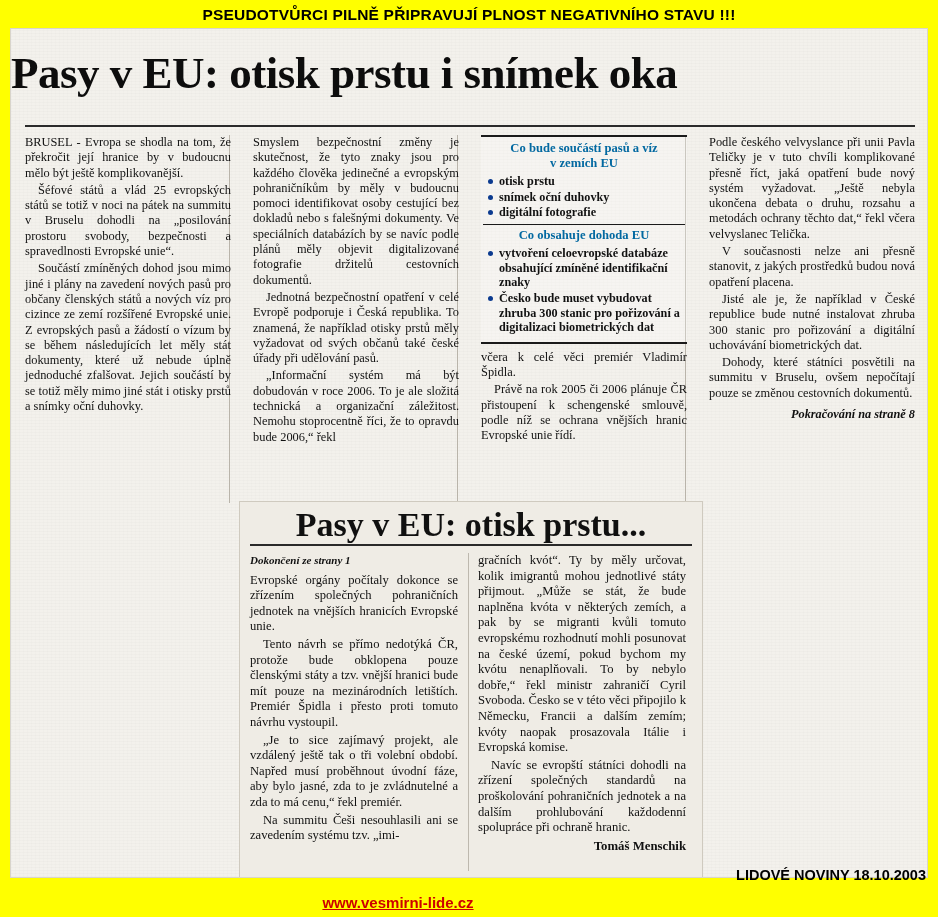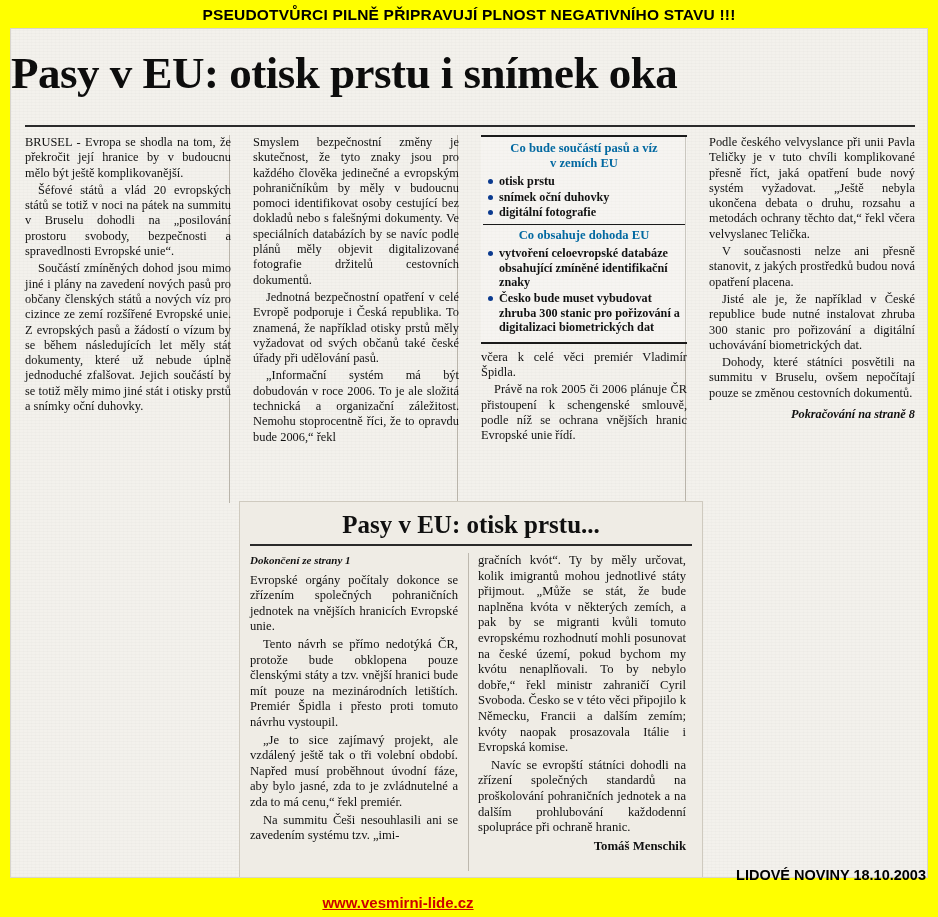--- a/index.html
+++ b/index.html
@@ -186,21 +186,21 @@
     background: #efece5;
     border-left: 1px solid #cfcabf;
     border-right: 1px solid #cfcabf;
     border-top: 1px solid #cfcabf;
     box-sizing: border-box;
     padding: 6px 10px 0 10px;
   }
   .lower-headline {
     text-align: center;
     font-weight: bold;
-    font-size: 25px;
+    font-size: 34px;
     line-height: 30px;
     color: #101010;
     margin-top: 2px;
   }
   .lower-rule {
     margin-top: 4px;
     height: 2px;
     background: #2a2a2a;
   }
   .lower-cols {
@@ -277,21 +277,21 @@
     <div class="rule-top"></div>
 
     <div class="vdiv" id="vd1"></div>
     <div class="vdiv" id="vd2"></div>
     <div class="vdiv" id="vd3"></div>
 
     <div class="cols">
 
       <div class="col" id="col1">
         <p class="first">BRUSEL - Evropa se shodla na tom, že překročit její hranice by v budoucnu mělo být ještě komplikovanější.</p>
-        <p>Šéfové států a vlád 20 evropských států se totiž v noci na pátek na summitu v Bruselu dohodli na „posilování prostoru svobody, bezpečnosti a spravedlnosti Evropské unie“.</p>
+        <p>Šéfové států a vlád 25 evropských států se totiž v noci na pátek na summitu v Bruselu dohodli na „posilování prostoru svobody, bezpečnosti a spravedlnosti Evropské unie“.</p>
         <p>Součástí zmíněných dohod jsou mimo jiné i plány na zavedení nových pasů pro občany členských států a nových víz pro cizince ze zemí rozšířené Evropské unie. Z evropských pasů a žádostí o vízum by se během následujících let měly stát dokumenty, které už nebude úplně jednoduché zfalšovat. Jejich součástí by se totiž měly mimo jiné stát i otisky prstů a snímky oční duhovky.</p>
       </div>
 
       <div class="col" id="col2">
         <p class="first">Smyslem bezpečnostní změny je skutečnost, že tyto znaky jsou pro každého člověka jedinečné a evropským pohraničníkům by měly v budoucnu pomoci identifikovat osoby cestující bez dokladů nebo s falešnými dokumenty. Ve speciálních databázích by se navíc podle plánů měly objevit digitalizované fotografie držitelů cestovních dokumentů.</p>
         <p>Jednotná bezpečnostní opatření v celé Evropě podporuje i Česká republika. To znamená, že například otisky prstů měly vyžadovat od svých občanů také české úřady při udělování pasů.</p>
         <p>„Informační systém má být dobudován v roce 2006. To je ale složitá technická a organizační záležitost. Nemohu stoprocentně říci, že to opravdu bude 2006,“ řekl</p>
       </div>
 
       <div class="col" id="col3">

